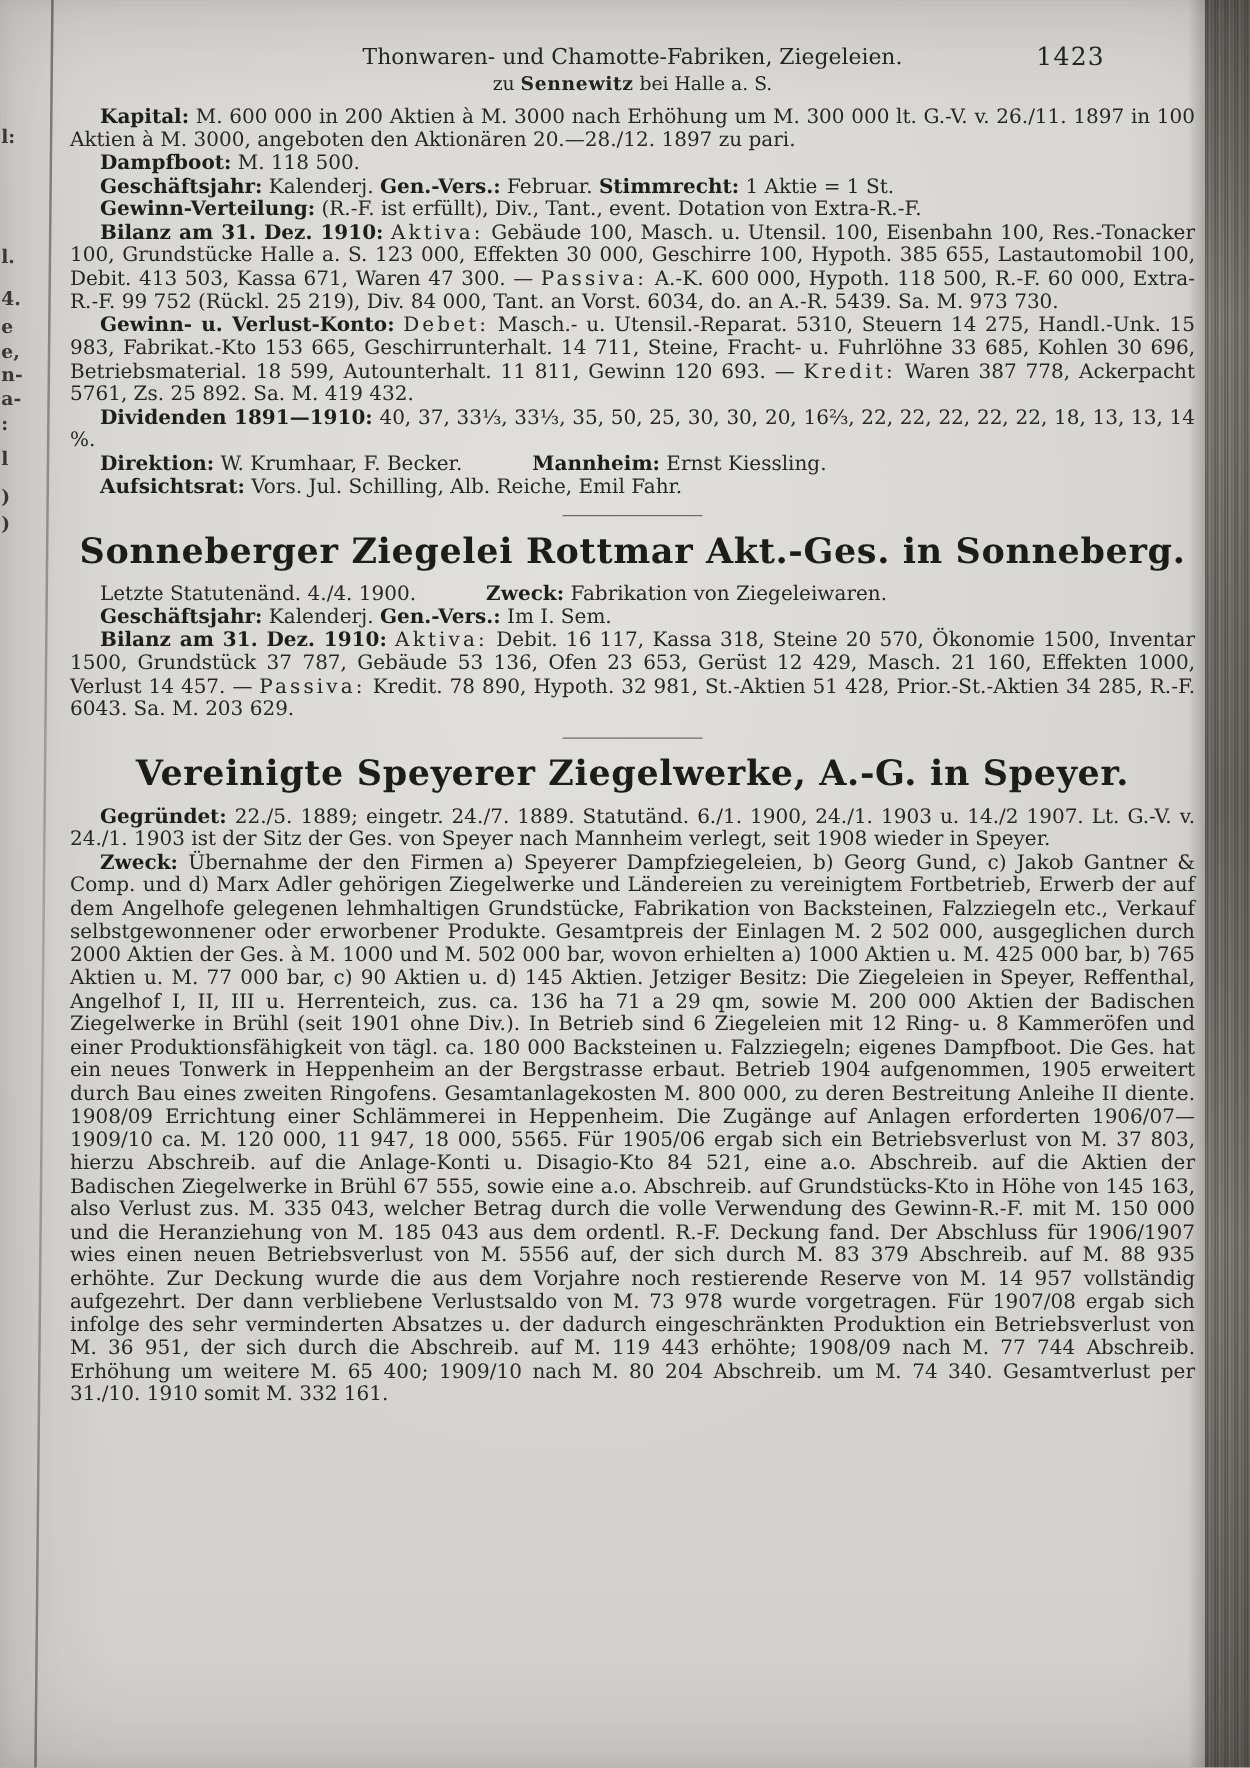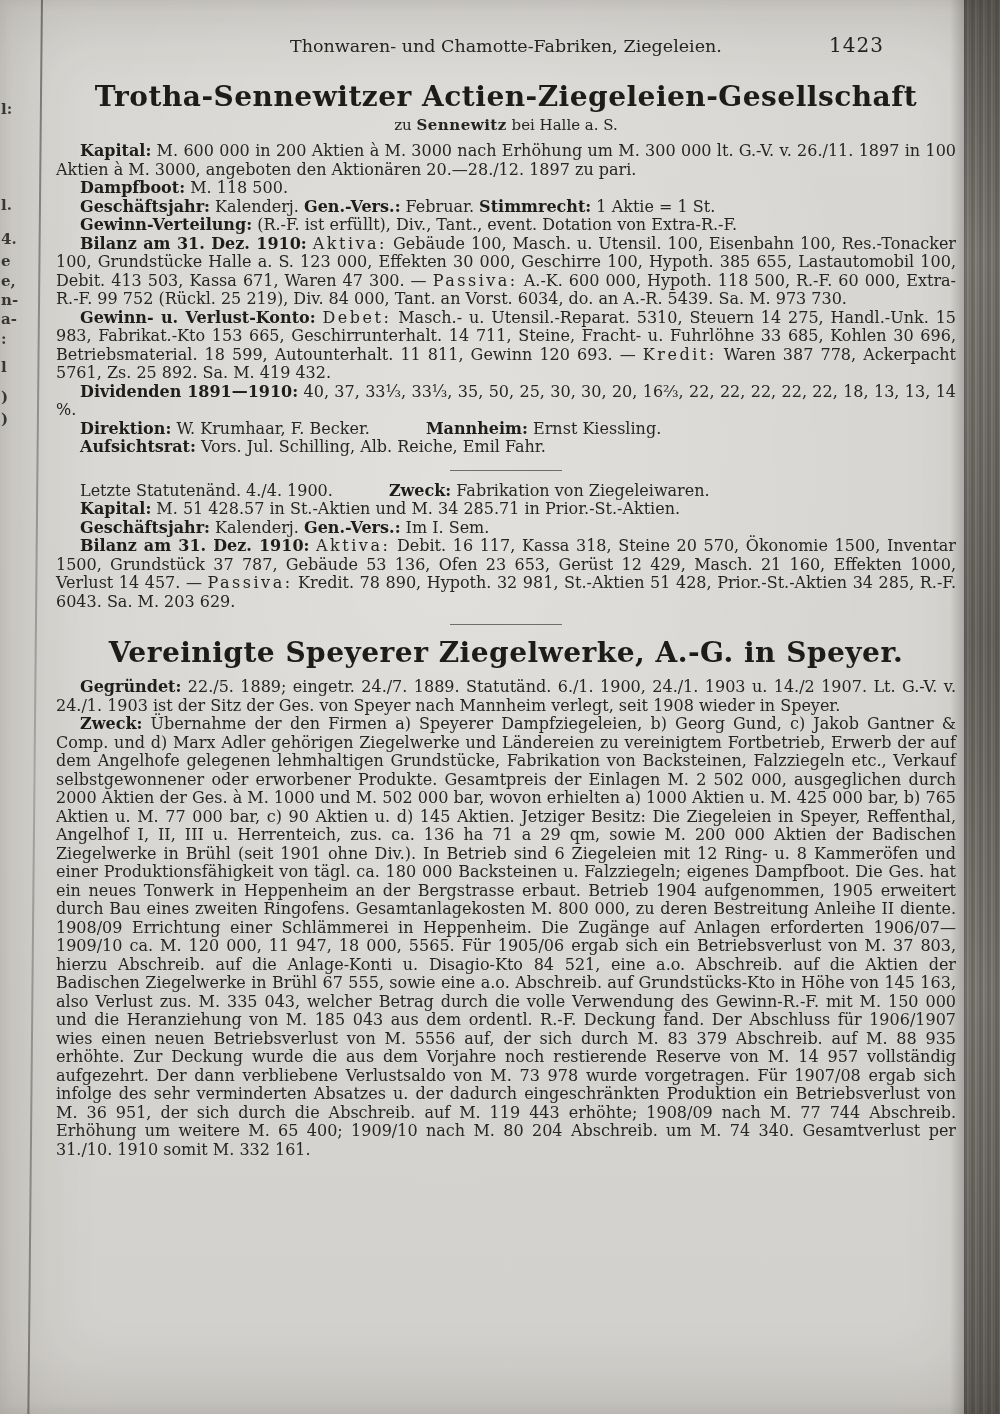--- a/index.html
+++ b/index.html
@@ -92,38 +92,37 @@
     </div>
 
   <div class="content">
 
     <header class="running-head">
       <span>Thonwaren- und Chamotte-Fabriken, Ziegeleien.</span>
       <span class="page-num">1423</span>
     </header>
 
     <section>
-      <h1 class="company-title title-1">Trotha-Sennewitzer Actien-Ziegeleien-Gesellschaft</h1>
       <div class="company-subtitle">zu <b>Sennewitz</b> bei Halle a. S.</div>
       <p class="body-p"><b>Kapital:</b> M. 600 000 in 200 Aktien à M. 3000 nach Erhöhung um M. 300 000 lt. G.-V. v. 26./11. 1897 in 100 Aktien à M. 3000, angeboten den Aktionären 20.—28./12. 1897 zu pari.</p>
       <p class="body-p"><b>Dampfboot:</b> M. 118 500.</p>
       <p class="body-p"><b>Geschäftsjahr:</b> Kalenderj.  <b>Gen.-Vers.:</b> Februar.  <b>Stimmrecht:</b> 1 Aktie = 1 St.</p>
       <p class="body-p"><b>Gewinn-Verteilung:</b> (R.-F. ist erfüllt), Div., Tant., event. Dotation von Extra-R.-F.</p>
       <p class="body-p"><b>Bilanz am 31. Dez. 1910:</b> <span class="sperr">Aktiva:</span> Gebäude 100, Masch. u. Utensil. 100, Eisenbahn 100, Res.-Tonacker 100, Grundstücke Halle a. S. 123 000, Effekten 30 000, Geschirre 100, Hypoth. 385 655, Lastautomobil 100, Debit. 413 503, Kassa 671, Waren 47 300. — <span class="sperr">Passiva:</span> A.-K. 600 000, Hypoth. 118 500, R.-F. 60 000, Extra-R.-F. 99 752 (Rückl. 25 219), Div. 84 000, Tant. an Vorst. 6034, do. an A.-R. 5439.  Sa. M. 973 730.</p>
       <p class="body-p"><b>Gewinn- u. Verlust-Konto:</b> <span class="sperr">Debet:</span> Masch.- u. Utensil.-Reparat. 5310, Steuern 14 275, Handl.-Unk. 15 983, Fabrikat.-Kto 153 665, Geschirrunterhalt. 14 711, Steine, Fracht- u. Fuhrlöhne 33 685, Kohlen 30 696, Betriebsmaterial. 18 599, Autounterhalt. 11 811, Gewinn 120 693. — <span class="sperr">Kredit:</span> Waren 387 778, Ackerpacht 5761, Zs. 25 892.  Sa. M. 419 432.</p>
       <p class="body-p"><b>Dividenden 1891—1910:</b> 40, 37, 33⅓, 33⅓, 35, 50, 25, 30, 30, 20, 16⅔, 22, 22, 22, 22, 22, 18, 13, 13, 14 %.</p>
       <p class="body-p"><b>Direktion:</b> W. Krumhaar, F. Becker.<span class="gap"></span><b>Mannheim:</b> Ernst Kiessling.</p>
       <p class="body-p"><b>Aufsichtsrat:</b> Vors. Jul. Schilling, Alb. Reiche, Emil Fahr.</p>
     </section>
 
     <div class="divider"></div>
 
     <section>
+      <h1 class="company-title title-2">Sonneberger Ziegelei Rottmar Akt.-Ges. in Sonneberg.</h1>
       <p class="body-p">Letzte Statutenänd. 4./4. 1900.<span class="gap"></span><b>Zweck:</b> Fabrikation von Ziegeleiwaren.</p>
-      <p class="body-p"><b>Kapital:</b> M. 51 428.57 in St.-Aktien und M. 34 285.71 in Prior.-St.-Aktien.</p>
       <p class="body-p"><b>Geschäftsjahr:</b> Kalenderj.  <b>Gen.-Vers.:</b> Im I. Sem.</p>
       <p class="body-p"><b>Bilanz am 31. Dez. 1910:</b> <span class="sperr">Aktiva:</span> Debit. 16 117, Kassa 318, Steine 20 570, Ökonomie 1500, Inventar 1500, Grundstück 37 787, Gebäude 53 136, Ofen 23 653, Gerüst 12 429, Masch. 21 160, Effekten 1000, Verlust 14 457. — <span class="sperr">Passiva:</span> Kredit. 78 890, Hypoth. 32 981, St.-Aktien 51 428, Prior.-St.-Aktien 34 285, R.-F. 6043.  Sa. M. 203 629.</p>
     </section>
 
     <div class="divider"></div>
 
     <section>
       <h1 class="company-title title-3">Vereinigte Speyerer Ziegelwerke, A.-G. in Speyer.</h1>
       <p class="body-p"><b>Gegründet:</b> 22./5. 1889; eingetr. 24./7. 1889.  Statutänd. 6./1. 1900, 24./1. 1903 u. 14./2 1907.  Lt. G.-V. v. 24./1. 1903 ist der Sitz der Ges. von Speyer nach Mannheim verlegt, seit 1908 wieder in Speyer.</p>
       <p class="body-p"><b>Zweck:</b> Übernahme der den Firmen a) Speyerer Dampfziegeleien, b) Georg Gund, c) Jakob Gantner &amp; Comp. und d) Marx Adler gehörigen Ziegelwerke und Ländereien zu vereinigtem Fortbetrieb, Erwerb der auf dem Angelhofe gelegenen lehmhaltigen Grundstücke, Fabrikation von Backsteinen, Falzziegeln etc., Verkauf selbstgewonnener oder erworbener Produkte. Gesamtpreis der Einlagen M. 2 502 000, ausgeglichen durch 2000 Aktien der Ges. à M. 1000 und M. 502 000 bar, wovon erhielten a) 1000 Aktien u. M. 425 000 bar, b) 765 Aktien u. M. 77 000 bar, c) 90 Aktien u. d) 145 Aktien.  Jetziger Besitz: Die Ziegeleien in Speyer, Reffenthal, Angelhof I, II, III u. Herrenteich, zus. ca. 136 ha 71 a 29 qm, sowie M. 200 000 Aktien der Badischen Ziegelwerke in Brühl (seit 1901 ohne Div.).  In Betrieb sind 6 Ziegeleien mit 12 Ring- u. 8 Kammeröfen und einer Produktionsfähigkeit von tägl. ca. 180 000 Backsteinen u. Falzziegeln; eigenes Dampfboot.  Die Ges. hat ein neues Tonwerk in Heppenheim an der Bergstrasse erbaut.  Betrieb 1904 aufgenommen, 1905 erweitert durch Bau eines zweiten Ringofens.  Gesamtanlagekosten M. 800 000, zu deren Bestreitung Anleihe II diente.  1908/09 Errichtung einer Schlämmerei in Heppenheim.  Die Zugänge auf Anlagen erforderten 1906/07—1909/10 ca. M. 120 000, 11 947, 18 000, 5565.  Für 1905/06 ergab sich ein Betriebsverlust von M. 37 803, hierzu Abschreib. auf die Anlage-Konti u. Disagio-Kto 84 521, eine a.o. Abschreib. auf die Aktien der Badischen Ziegelwerke in Brühl 67 555, sowie eine a.o. Abschreib. auf Grundstücks-Kto in Höhe von 145 163, also Verlust zus. M. 335 043, welcher Betrag durch die volle Verwendung des Gewinn-R.-F. mit M. 150 000 und die Heranziehung von M. 185 043 aus dem ordentl. R.-F. Deckung fand.  Der Abschluss für 1906/1907 wies einen neuen Betriebsverlust von M. 5556 auf, der sich durch M. 83 379 Abschreib. auf M. 88 935 erhöhte.  Zur Deckung wurde die aus dem Vorjahre noch restierende Reserve von M. 14 957 vollständig aufgezehrt. Der dann verbliebene Verlustsaldo von M. 73 978 wurde vorgetragen.  Für 1907/08 ergab sich infolge des sehr verminderten Absatzes u. der dadurch eingeschränkten Produktion ein Betriebsverlust von M. 36 951, der sich durch die Abschreib. auf M. 119 443 erhöhte; 1908/09 nach M. 77 744 Abschreib. Erhöhung um weitere M. 65 400; 1909/10 nach M. 80 204 Abschreib. um M. 74 340.  Gesamtverlust per 31./10. 1910 somit M. 332 161.</p>

